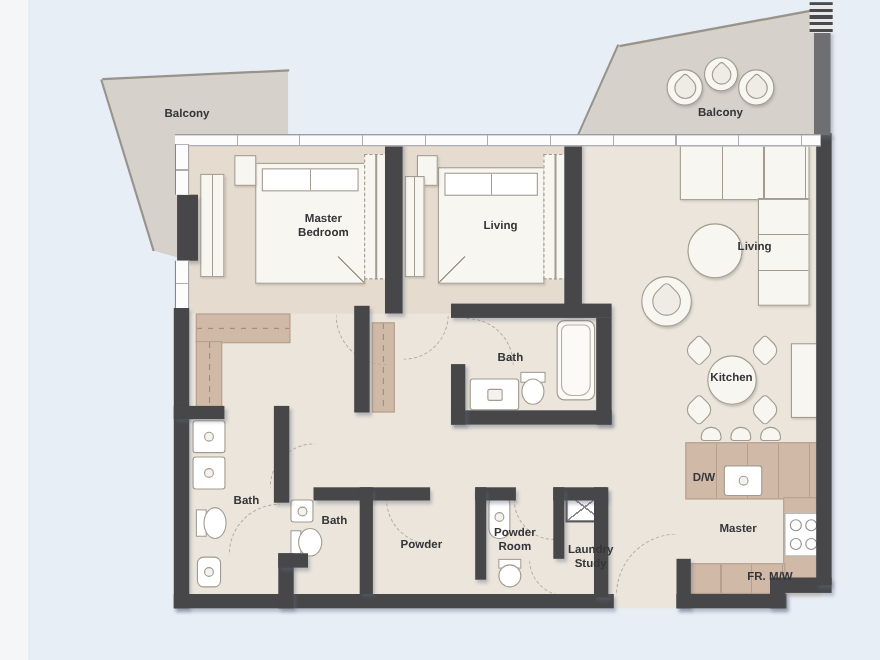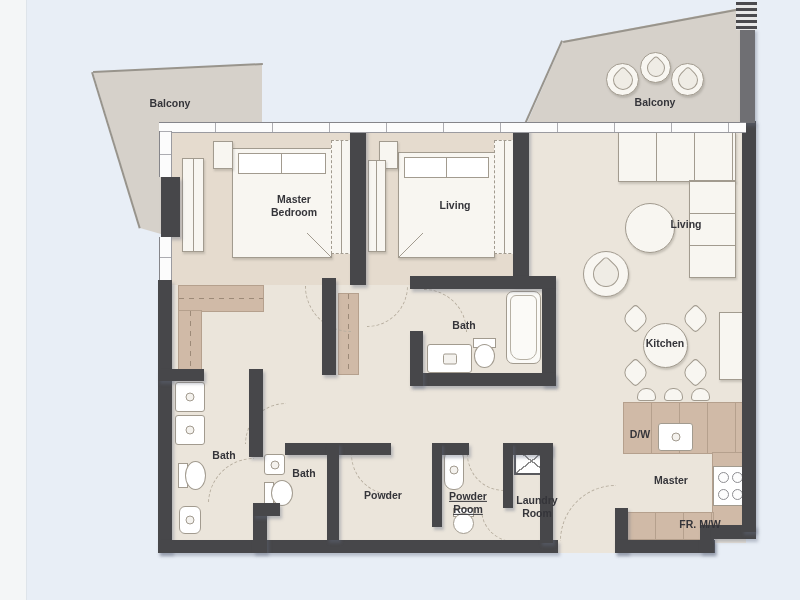--- a/index.html
+++ b/index.html
@@ -228,19 +228,19 @@
   <div class="lbl" style="left:170px;top:104px;">Balcony</div>
   <div class="lbl" style="left:655px;top:103px;">Balcony</div>
   <div class="lbl wrap" style="left:294px;top:206px;width:80px;">Master Bedroom</div>
   <div class="lbl" style="left:455px;top:206px;">Living</div>
   <div class="lbl" style="left:686px;top:225px;">Living</div>
   <div class="lbl" style="left:665px;top:344px;">Kitchen</div>
   <div class="lbl" style="left:464px;top:326px;">Bath</div>
   <div class="lbl" style="left:224px;top:456px;">Bath</div>
   <div class="lbl" style="left:304px;top:474px;">Bath</div>
   <div class="lbl" style="left:383px;top:496px;">Powder</div>
-  <div class="lbl wrap" style="left:468px;top:503px;width:64px;text-decoration:underline;">Powder Room</div>
-  <div class="lbl wrap" style="left:537px;top:507px;width:62px;">Laundry Room</div>
+  <div class="lbl wrap" style="left:468px;top:491px;width:64px;">Powder Room</div>
+  <div class="lbl wrap" style="left:537px;top:507px;width:62px;">Laundry Study</div>
   <div class="lbl" style="left:671px;top:481px;">Master</div>
   <div class="lbl" style="left:640px;top:435px;">D/W</div>
   <div class="lbl" style="left:700px;top:525px;">FR. M/W</div>
 
 </div>
 
 </body></html>

